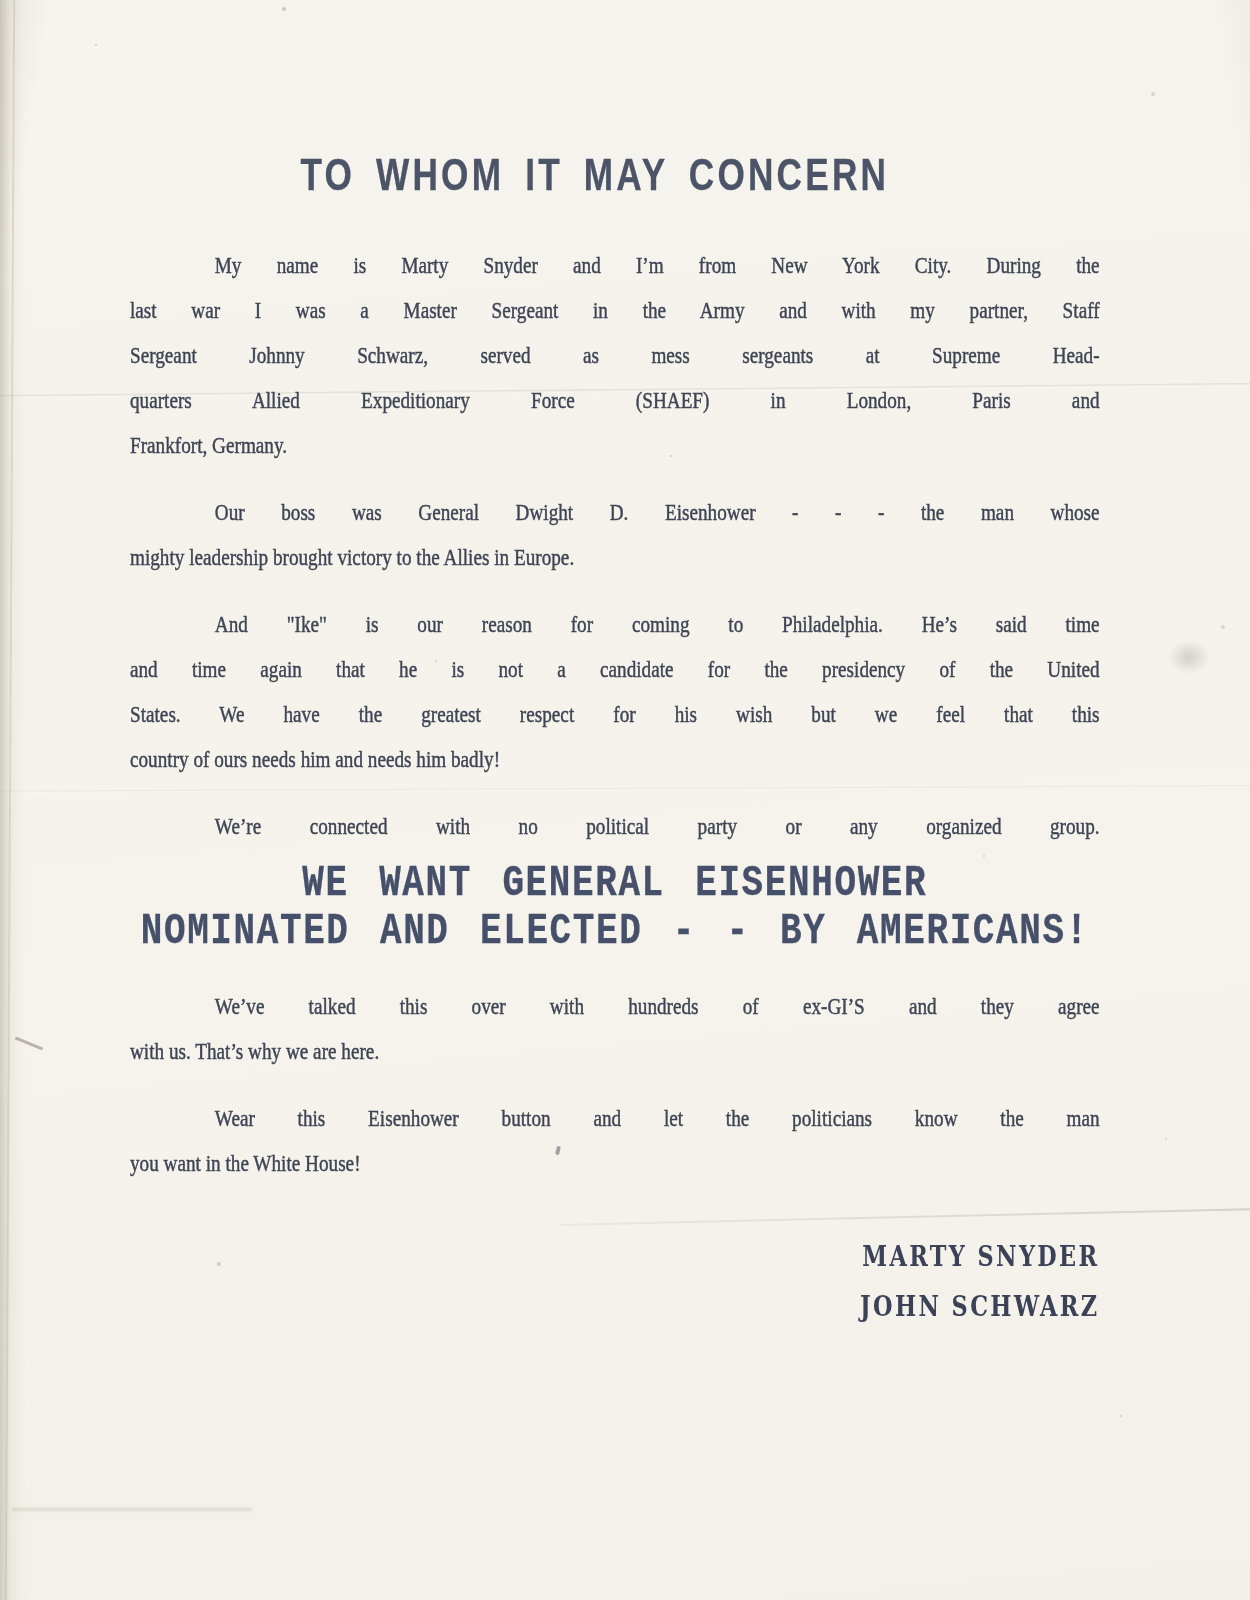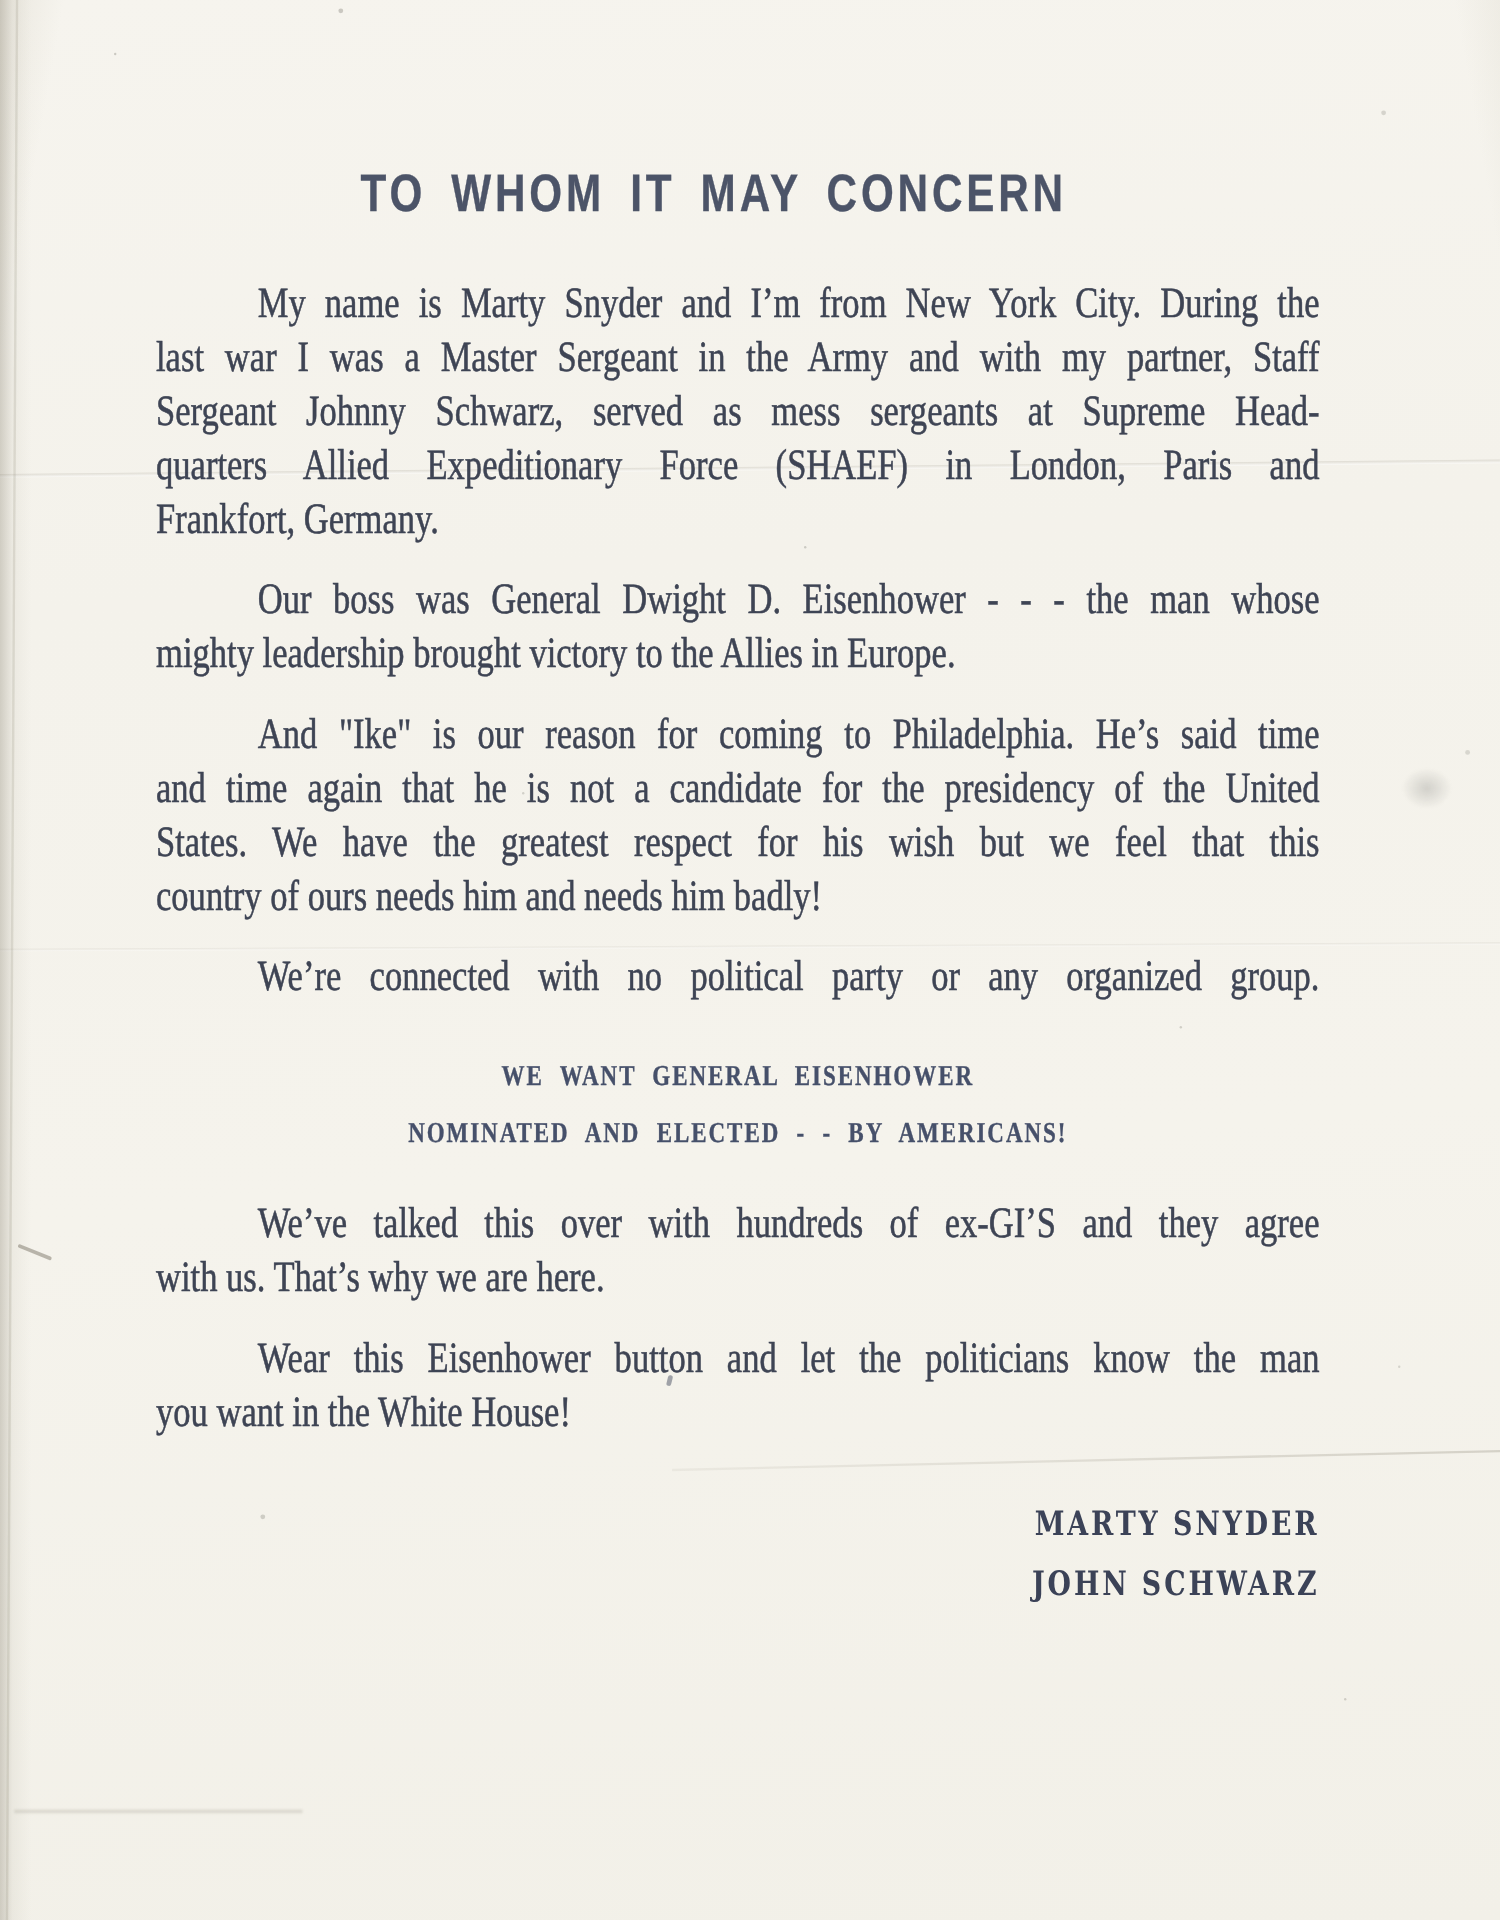--- a/index.html
+++ b/index.html
@@ -79,21 +79,21 @@
       983px 855px 0 0 rgba(140,138,128,0.35),
       218px 1263px 0 1px rgba(120,118,110,0.3),
       1120px 1415px 0 0 rgba(140,138,128,0.35),
       1165px 1138px 0 0 rgba(140,138,128,0.3);
     border-radius: 50%;
   }
 
   
   .letter-content {
     position: absolute;
-    left: 130px; top: 0;
+    left: 130px; top: 13px;
     width: 970px;
   }
 
   .line {
     width: 1212px;               
     transform: scaleX(0.8);
     transform-origin: 0 50%;
     white-space: nowrap;
   }
   .line.wrapok { white-space: normal; }
@@ -108,34 +108,34 @@
     line-height: 44px;
     letter-spacing: 4px;
     word-spacing: 10px;
     color: #4c5468;
     text-align: center;
     -webkit-text-stroke: 0.3px currentColor;
   }
   .t-title .line { text-align: center; transform: translateX(-20px) scaleX(0.8); }
 
   .t-para {
-    font-size: 36px;
+    font-size: 24px;
     line-height: 45px;
     color: #3e4454;
     -webkit-text-stroke: 0.45px currentColor;
     margin-top: 22px;
   }
   .t-title + .t-para { margin-top: 46px; }
   .t-center + .t-para { margin-top: 28px; }
 
   .t-center {
-    margin-top: 37px;
-    font-family: Liberation Serif, serif;
-    font-weight: bold;
-    font-size: 24px;
+    margin-top: 11px;
+    font-family: Liberation Mono, monospace;
+    font-weight: bold;
+    font-size: 45px;
     line-height: 48px;
     letter-spacing: 2px;
     word-spacing: 9px;
     color: #46506a;
     -webkit-text-stroke: 0.3px currentColor;
   }
   .t-center .line { text-align: center; }
 
   .t-shout {
     margin-top: 26px;

